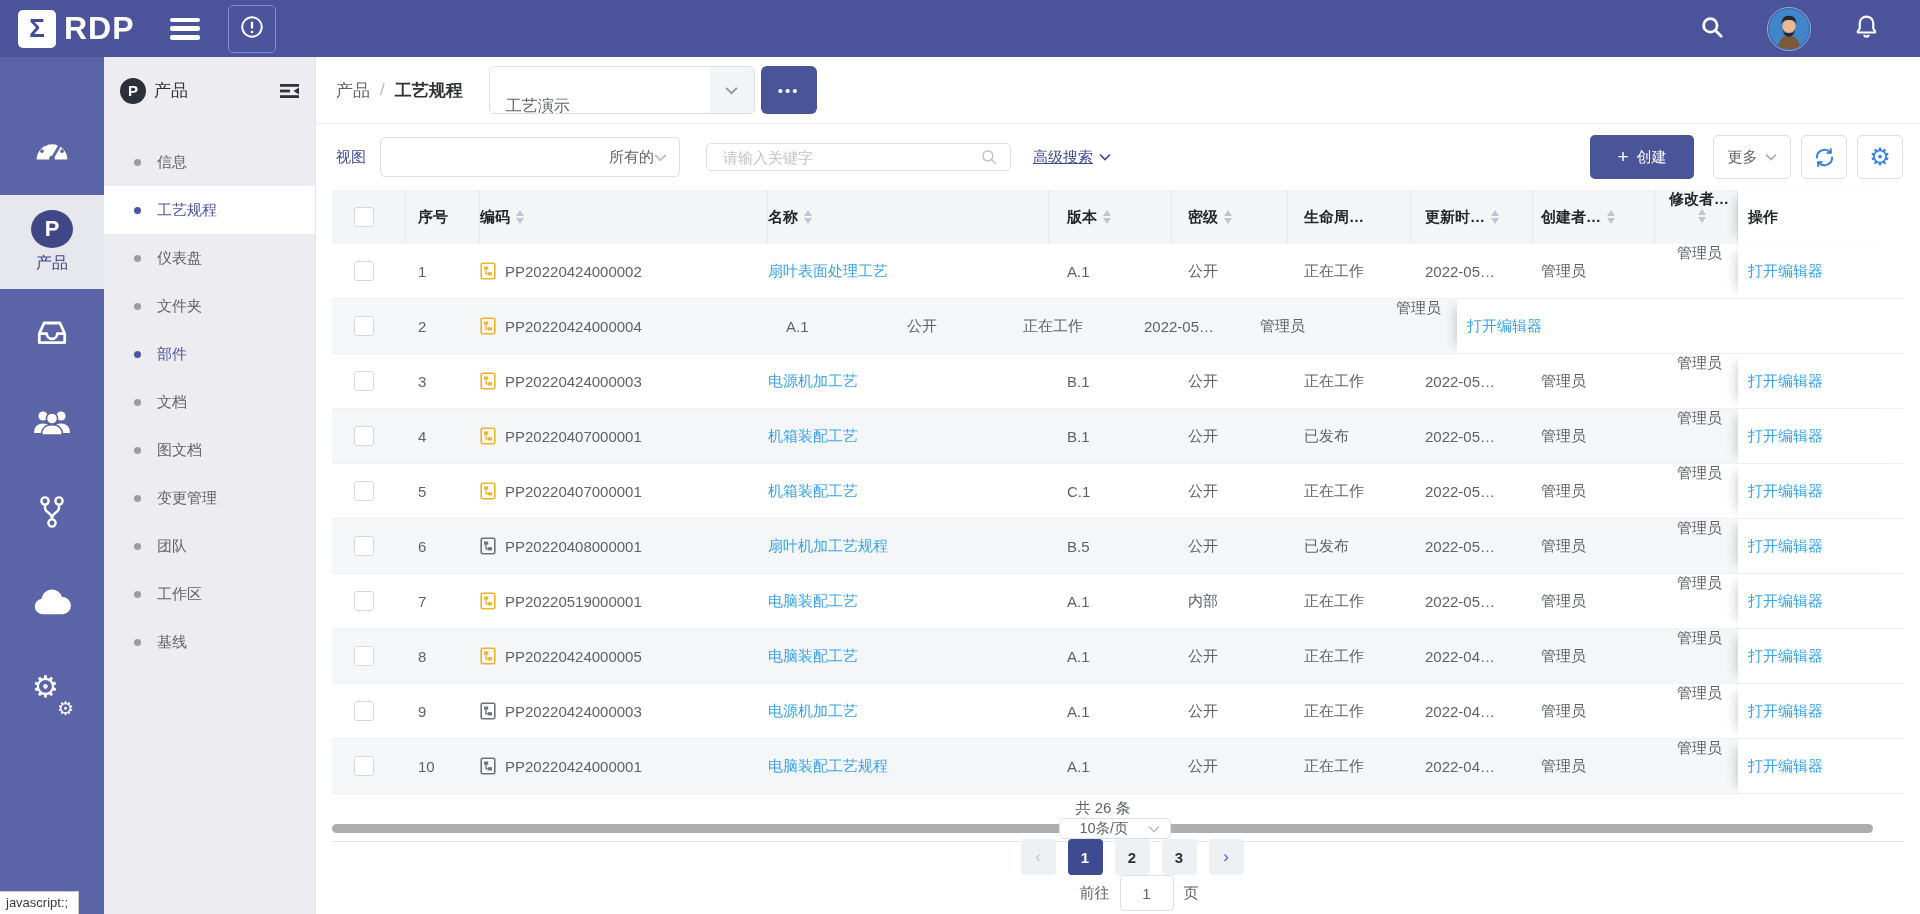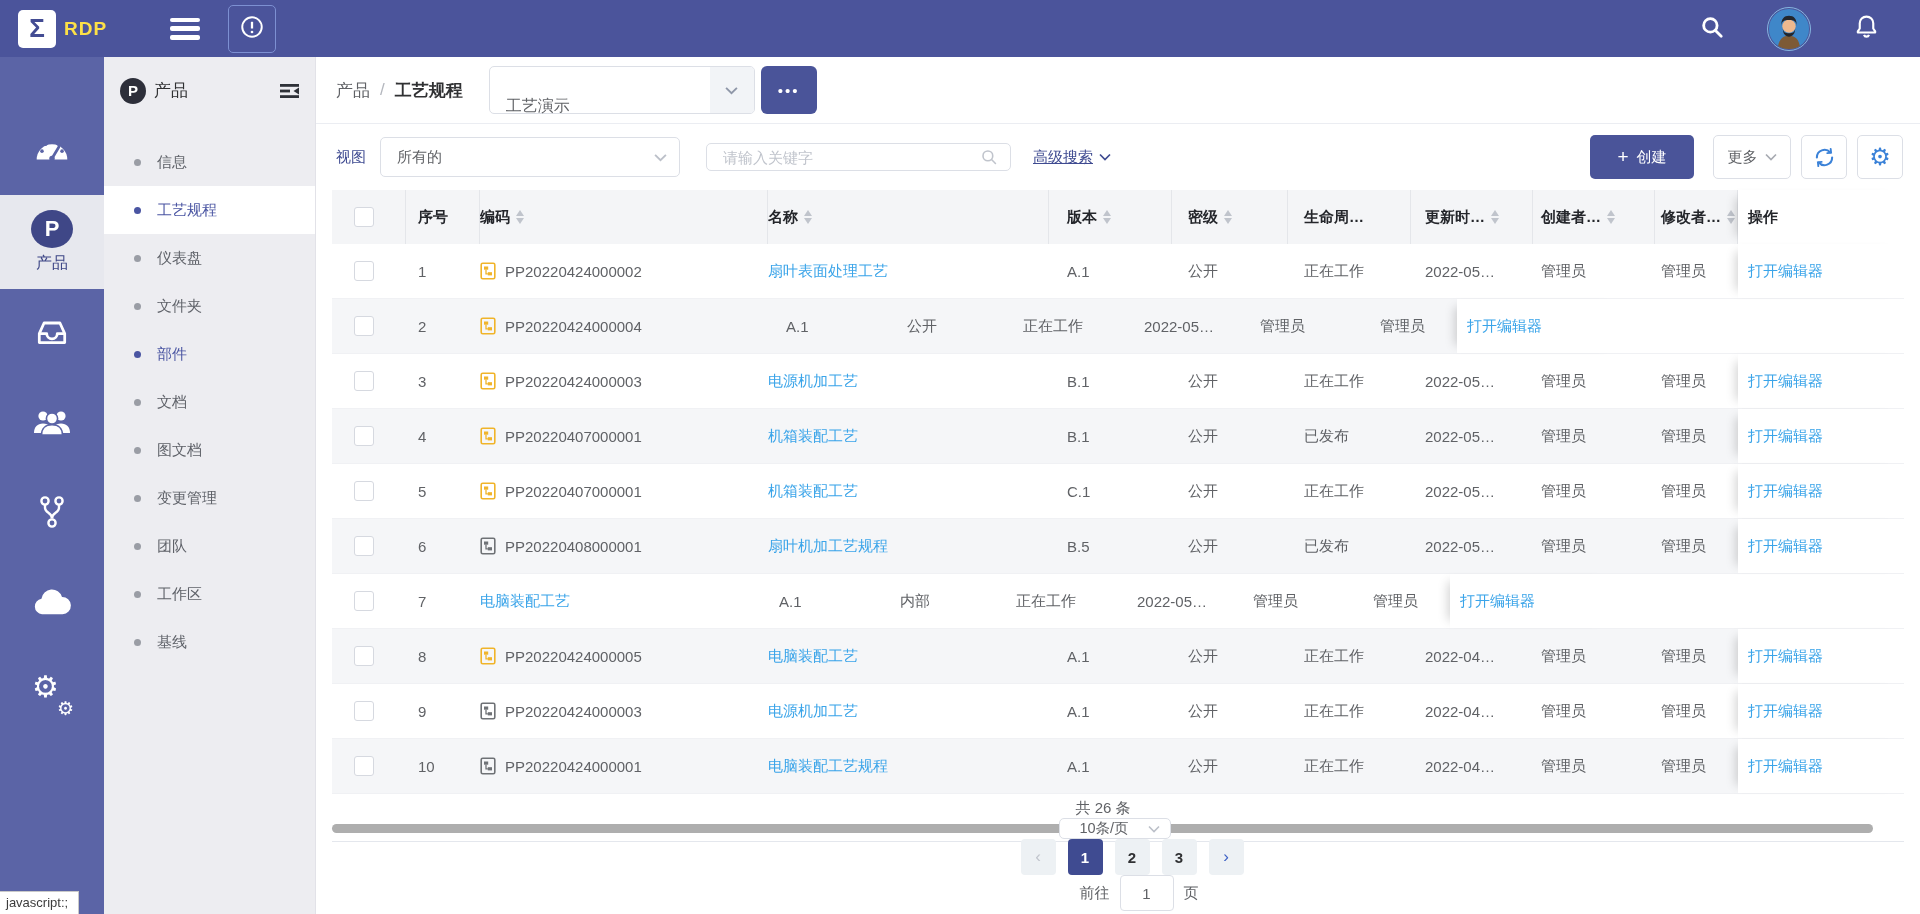--- a/index.html
+++ b/index.html
@@ -6,21 +6,21 @@
   html,body { width:1920px; height:914px; overflow:hidden; background:#fff;
               font-family:"Liberation Sans","DejaVu Sans",sans-serif; }
 
   
   .topbar { position:absolute; left:0; top:0; width:1920px; height:57px;
             background:#4b549b; display:flex; align-items:center; z-index:30; }
   .logo { display:flex; align-items:center; gap:8px; width:150px; padding-left:18px; }
   .logo-box { width:38px; height:38px; background:#fff; border-radius:5px;
               display:flex; align-items:center; justify-content:center;
               color:#434c93; font-weight:bold; font-size:26px; }
-  .logo-text { color:#fde047; font-size:19px; font-weight:bold; letter-spacing:1px; }
+  .logo-text { color:#ffffff; font-size:32px; font-weight:bold; letter-spacing:1px; }
   .hamburger { width:30px; height:22px; margin-left:20px; display:flex; flex-direction:column;
                justify-content:space-between; cursor:pointer; }
   .hamburger i { display:block; height:4.5px; background:#fff; border-radius:2px; }
   .info-btn { width:48px; height:48px; margin-left:28px; border:1px solid #7d90d2;
               border-radius:5px; display:flex; align-items:center; justify-content:center; }
   .topbar-right { margin-left:auto; display:flex; align-items:center; gap:42px; padding-right:40px; }
   .avatar { width:44px; height:44px; border-radius:50%; overflow:hidden; border:1.5px solid #86b6e0; }
 
   
   .rail { position:absolute; left:0; top:57px; width:104px; bottom:0;
@@ -69,21 +69,21 @@
   .ctx-select .arrow-zone { width:44px; height:46px; background:#f2f4f7; border-radius:0 4px 4px 0;
                 display:flex; align-items:center; justify-content:center; }
   .dots-btn { margin-left:6px; width:56px; height:48px; background:#4a5499; border-radius:6px;
               color:#fff; font-size:15px; letter-spacing:2px; display:flex; align-items:center;
               justify-content:center; cursor:pointer; }
 
   .filterbar { height:66px; display:flex; align-items:center; padding-left:20px; position:relative; }
   .view-label { font-size:15px; color:#3f4b91; margin-right:14px; }
   .select { width:300px; height:40px; border:1px solid #dcdfe6; border-radius:5px; background:#fff;
             display:flex; align-items:center; cursor:pointer; }
-  .select .val { flex:1; padding-left:16px; font-size:15px; color:#606266; }
+  .select .val { flex:1; padding-left:16px; font-size:15px; color:#606266;text-align:right; }
   .select .chev { padding-right:12px; display:flex; }
   .search-box { margin-left:26px; width:305px; height:28px; border:1px solid #dcdfe6;
                 border-radius:5px; display:flex; align-items:center; background:#fff; }
   .search-box input { flex:1; border:0; outline:none; padding-left:16px; font-size:15px;
                 color:#606266; background:transparent; font-family:inherit; }
   .search-box input::placeholder { color:#c0c4cc; }
   .search-box .mag { padding-right:12px; display:flex; }
   .adv-search { margin-left:22px; font-size:15px; color:#3f4b91; display:flex; align-items:center;
                 gap:6px; cursor:pointer;text-decoration:underline; }
   .filter-right { position:absolute; right:17px; top:11px; display:flex; align-items:center; }
@@ -112,21 +112,21 @@
   .tbody .tr .td { background:#fff; }
   .c0 { width:74px; padding-left:22px; }
   .c1 { width:74px; padding-left:12px; }
   .c2 { width:288px; }
   .c3 { width:281px; }
   .c4 { width:123px; padding-left:18px; }
   .c5 { width:116px; padding-left:16px; }
   .c6 { width:123px; padding-left:16px; }
   .c7 { width:122px; padding-left:14px; }
   .c8 { width:122px; padding-left:8px; }
-  .c9 { width:83px;  padding-left:6px; }
+  .c9 { width:83px;  padding-left:6px;flex-direction:column; }
   .c10 { width:166px; padding-left:10px; }
   .tbody .td.c10, .thead .td.c10 { background:#fff !important;
         box-shadow:-10px 0 10px -8px rgba(0,0,0,0.18); position:relative; }
   .checkbox { width:20px; height:20px; border:1px solid #d6d9e0; border-radius:3px; background:#fff;
               display:inline-block; cursor:pointer; }
   .sorter { display:inline-flex; flex-direction:column; margin-left:6px; gap:2px; }
   .sorter i { width:0; height:0; border-left:4.5px solid transparent; border-right:4.5px solid transparent; }
   .sorter .up { border-bottom:6px solid #c0c4cc; }
   .sorter .down { border-top:6px solid #c0c4cc; }
   .proc-icon { display:inline-flex; margin-right:9px; }
@@ -652,20 +652,31 @@
         <div class="td c10">
             <a class="link">打开编辑器</a>
           </div>
       </div>
 
       <div class="tr">
         <div class="td c0">
             <span class="checkbox"></span>
           </div>
         <div class="td c1">7</div>
+        <div class="td c2">
+            <span class="proc-icon ic-yellow">
+              <svg width="16" height="18" viewBox="0 0 16 18">
+                <rect x="1.2" y="1.2" width="13.6" height="15.6" rx="1.5" fill="none" stroke="currentColor" stroke-width="1.6"></rect>
+                <rect x="4" y="4.5" width="4.2" height="3.2" fill="currentColor"></rect>
+                <rect x="7.8" y="10.2" width="4.2" height="3.2" fill="currentColor"></rect>
+                <path d="M6 7.7 v4.1 h1.9" fill="none" stroke="currentColor" stroke-width="1.3"></path>
+              </svg>
+            </span>
+            <span>PP20220519000001</span>
+          </div>
         <div class="td c3">
             <a class="link">电脑装配工艺</a>
           </div>
         <div class="td c4">A.1</div>
         <div class="td c5">内部</div>
         <div class="td c6">正在工作</div>
         <div class="td c7">2022-05…</div>
         <div class="td c8">管理员</div>
         <div class="td c9">管理员</div>
         <div class="td c10">

